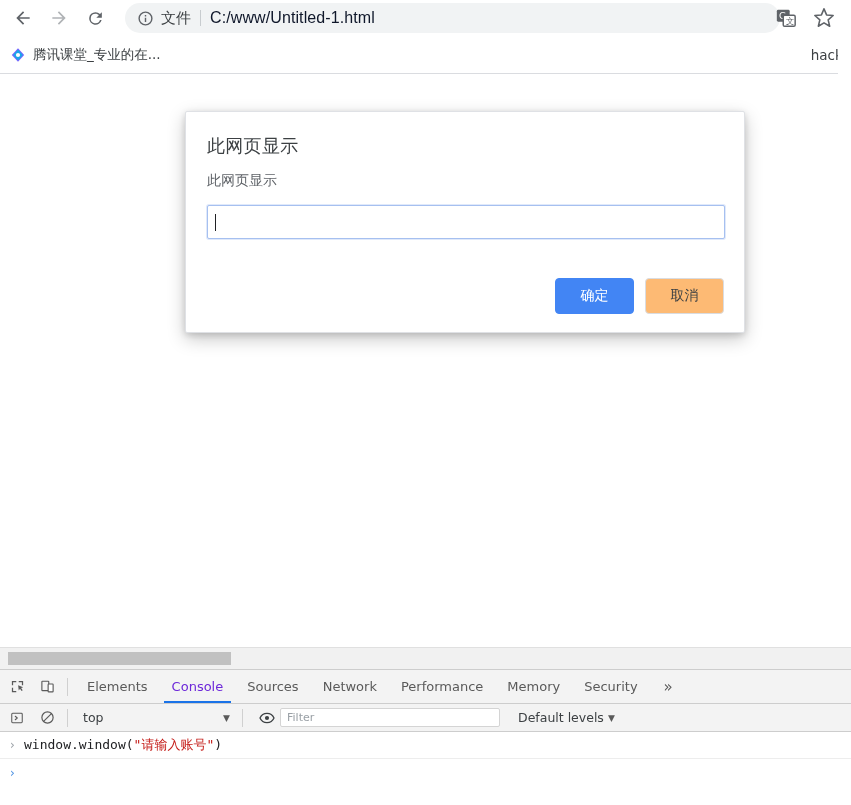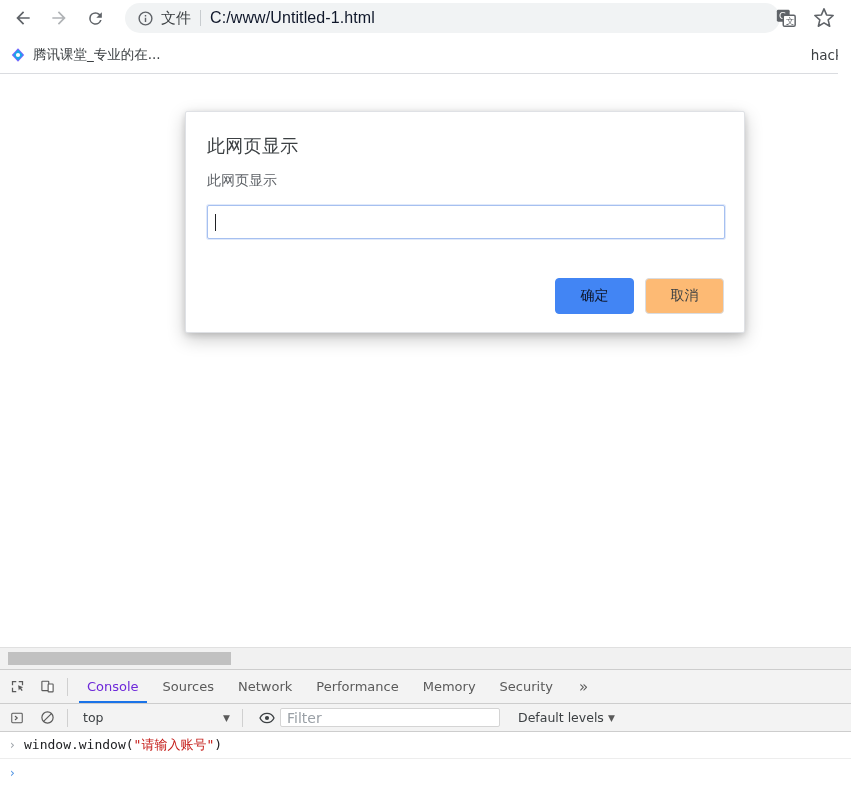--- a/index.html
+++ b/index.html
@@ -115,21 +115,21 @@
     position:absolute; right:20px; bottom:18px;
     display:flex; align-items:center; gap:11px;
   }
   .btn {
     height:36px; min-width:79px; padding:0 18px;
     border-radius:4px; font-size:14px;
     display:flex; align-items:center; justify-content:center;
     font-family:"DejaVu Sans","Liberation Sans",sans-serif;
     cursor:default;
   }
-  .btn-primary { background:#4285f4; color:#0f172a; border:1px solid #4285f4; }
+  .btn-primary { background:#4285f4; color:#ffffff; border:1px solid #4285f4; }
   .btn-secondary { background:#fdba74; color:#3c4043; border:1px solid #dadce0; }
 
   
   .hscroll-strip {
     position:absolute; left:0; top:647px; width:851px; height:22px;
     background:#f1f1f1; border-top:1px solid #e0e0e0;
   }
   .hscroll-thumb {
     position:absolute; left:8px; top:4px; width:223px; height:13px;
     background:#c1c1c1; border-radius:0;
@@ -171,21 +171,21 @@
   .ctx-select {
     display:flex; align-items:center; justify-content:space-between;
     width:160px; height:20px; padding:0 5px 0 8px;
     font-size:12.5px; color:#3c4043; background:#f3f3f3;
   }
   .ctx-caret { font-size:9px; color:#5a5a5a; }
   .filter-input {
     width:220px; height:19px; background:#ffffff;
     border:1px solid #d4d4d4; border-radius:2px;
     display:flex; align-items:center; padding:0 6px;
-    font-size:14px; color:#9aa0a6;
+    font-size:11px; color:#9aa0a6;
   }
   .levels {
     margin-left:18px; font-size:12.5px; color:#3c4043;
     display:flex; align-items:center; gap:4px;
   }
 
   .dt-console { position:relative; width:851px; height:72px; background:#ffffff; }
   .console-row {
     position:relative; height:27px; display:flex; align-items:center;
     border-bottom:1px solid #ededed; padding-left:10px;
@@ -297,20 +297,21 @@
         </svg>
       </div>
       <div class="dt-icon-btn">
         <svg width="15" height="15" viewBox="0 0 24 24">
           <rect x="3" y="3.5" width="11" height="15" rx="1" fill="none" stroke="#5a5a5a" stroke-width="1.8"></rect>
           <rect x="13" y="8" width="8" height="12.5" rx="1" fill="#ffffff" stroke="#5a5a5a" stroke-width="1.8"></rect>
         </svg>
       </div>
       <span class="dt-vsep"></span>
 
+      <div class="dt-tab">Elements</div>
       <div class="dt-tab active">Console</div>
       <div class="dt-tab">Sources</div>
       <div class="dt-tab">Network</div>
       <div class="dt-tab">Performance</div>
       <div class="dt-tab">Memory</div>
       <div class="dt-tab">Security</div>
       <div class="dt-more">»</div>
     </div>
 
     <div class="dt-filterbar">

